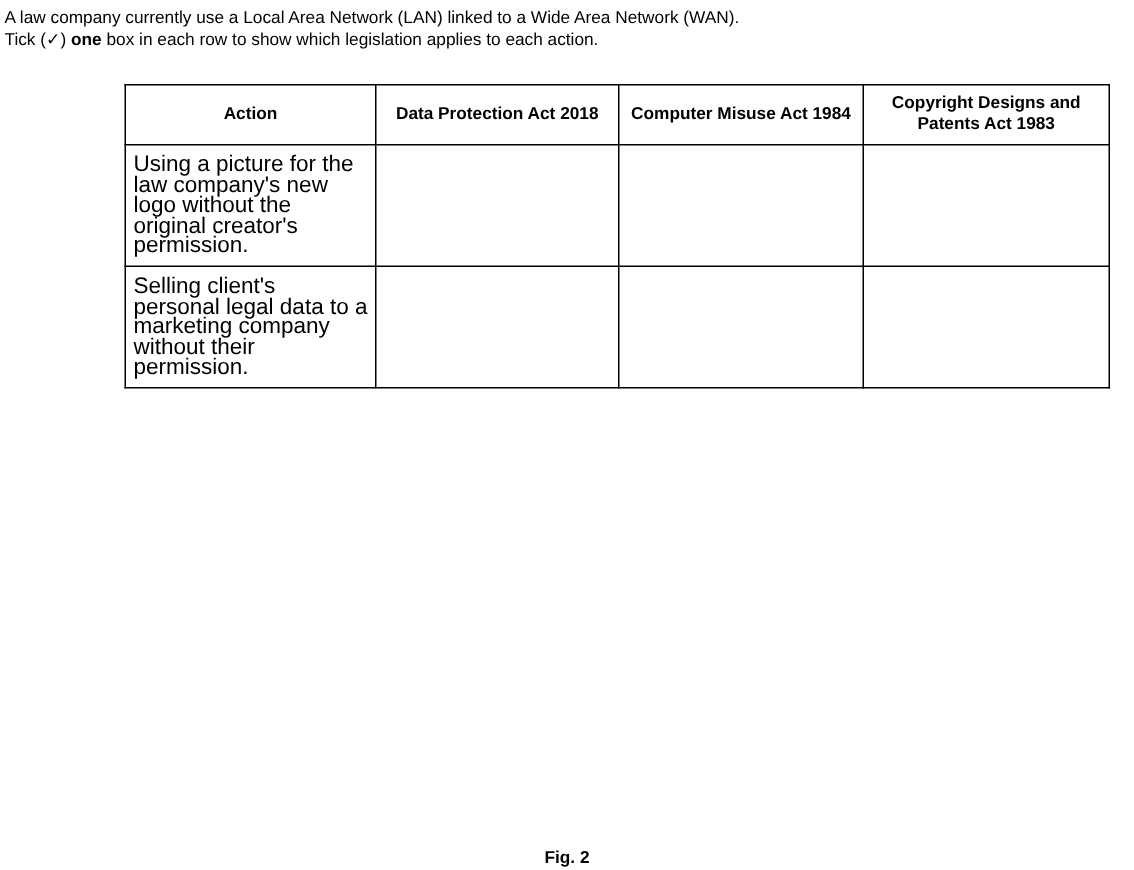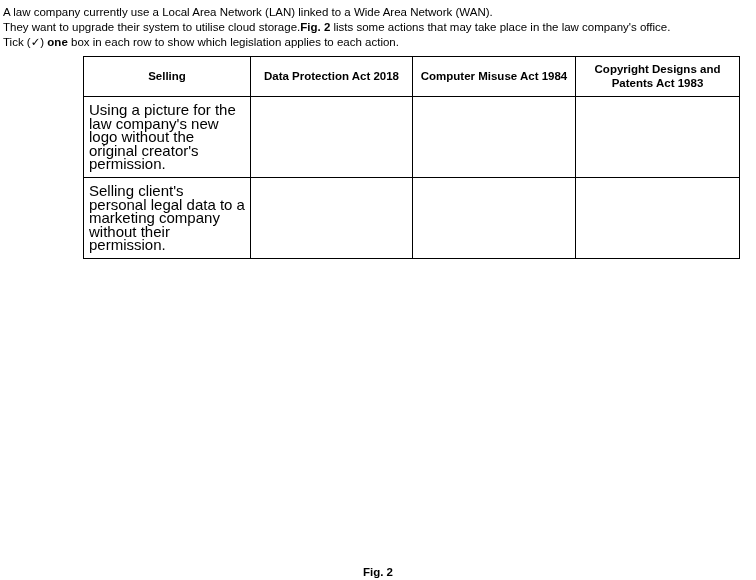--- a/index.html
+++ b/index.html
@@ -86,35 +86,34 @@
     font-weight: bold;
   }
 </style>
 </head>
 <body>
 
 <div class="page">
 
   <div class="intro">
     <p>A law company currently use a Local Area Network (LAN) linked to a Wide Area Network (WAN).</p>
-    <p><span>They want to upgrade their system to utilise cloud storage.</span><span class="bold">Fig. 2</span><span> lists some actions that may take place in the law company's office.</span></p>
     <p><span>Tick (✓) </span><span class="bold">one</span><span> box in each row to show which legislation applies to each action.</span></p>
   </div>
 
   <div class="table-wrap">
     <table class="legislation">
       <colgroup>
         <col class="c-action">
         <col class="c-dpa">
         <col class="c-cma">
         <col class="c-cdpa">
       </colgroup>
       <thead>
         <tr>
-          <th>Selling</th>
+          <th>Action</th>
           <th>Data Protection Act 2018</th>
           <th>Computer Misuse Act 1984</th>
           <th>Copyright Designs and Patents Act 1983</th>
         </tr>
       </thead>
       <tbody>
         <tr>
           <td class="action-cell">Using a picture for the law company's new logo without the original creator's permission.</td>
           <td class="tick-cell"></td>
           <td class="tick-cell"></td>

